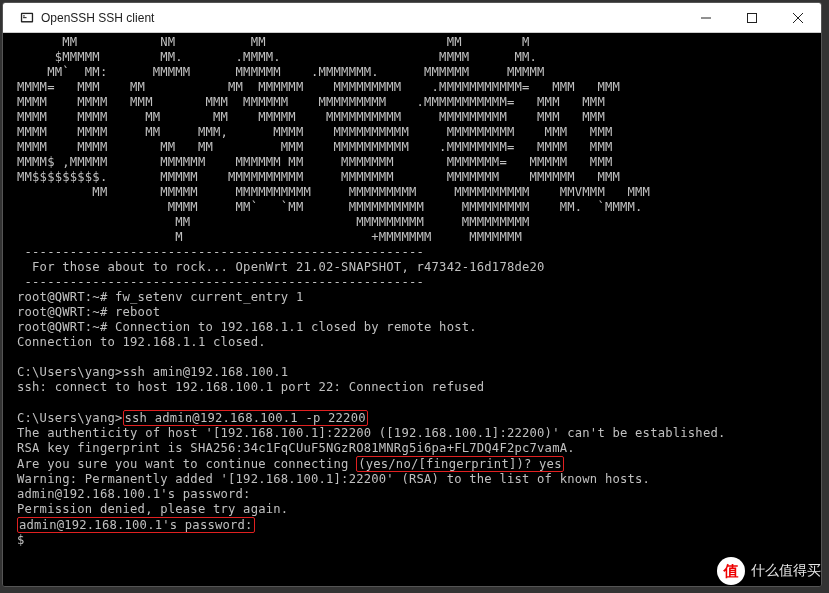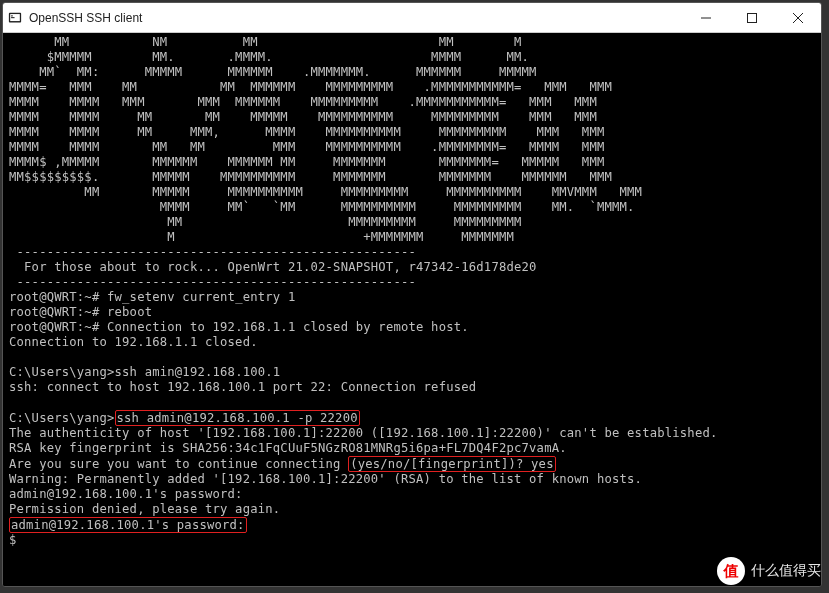--- a/index.html
+++ b/index.html
@@ -20,21 +20,21 @@
     overflow: hidden;
     position: relative;
     margin: 2px;
   }
   .titlebar {
     height: 30px;
     background: #fff;
     display: flex;
     align-items: center;
     justify-content: space-between;
-    padding-left: 4px;
+    padding-left: 16px;
     font-family: "Segoe UI", Tahoma, sans-serif;
     font-size: 12px;
     color: #222;
     border-bottom: 1px solid #ccc;
   }
   .titlebar-left { display: flex; align-items: center; gap: 6px; }
   .title-icon {
     width: 16px; height: 16px;
     display: inline-flex; align-items: center; justify-content: center;
   }
@@ -45,21 +45,21 @@
     font-size: 13px; color: #222;
     font-family: "Segoe UI Symbol", sans-serif;
   }
   .terminal {
     position: absolute;
     top: 30px; left: 0; right: 0; bottom: 0;
     background: #000;
     color: #c0c0c0;
     font-size: 12.2px;
     line-height: 15px;
-    padding: 2px 6px;
+    padding: 2px 14px;
     white-space: pre;
     font-family: "NSimSun", "SimSun", "Consolas", monospace;
     letter-spacing: 0.2px;
     overflow: hidden;
   }
   .highlight {
     border: 1.5px solid #e02020;
     border-radius: 2px;
     padding: 0 1px;
     display: inline-block;

